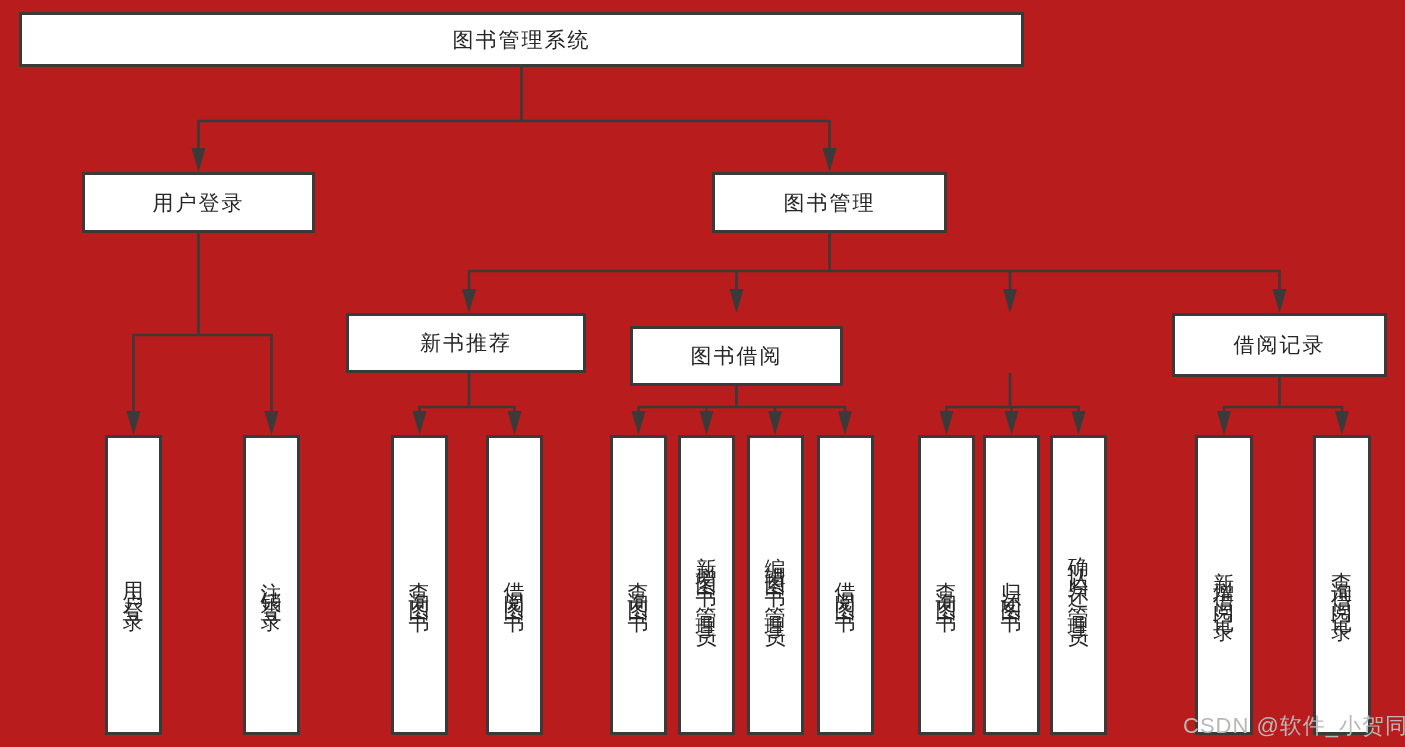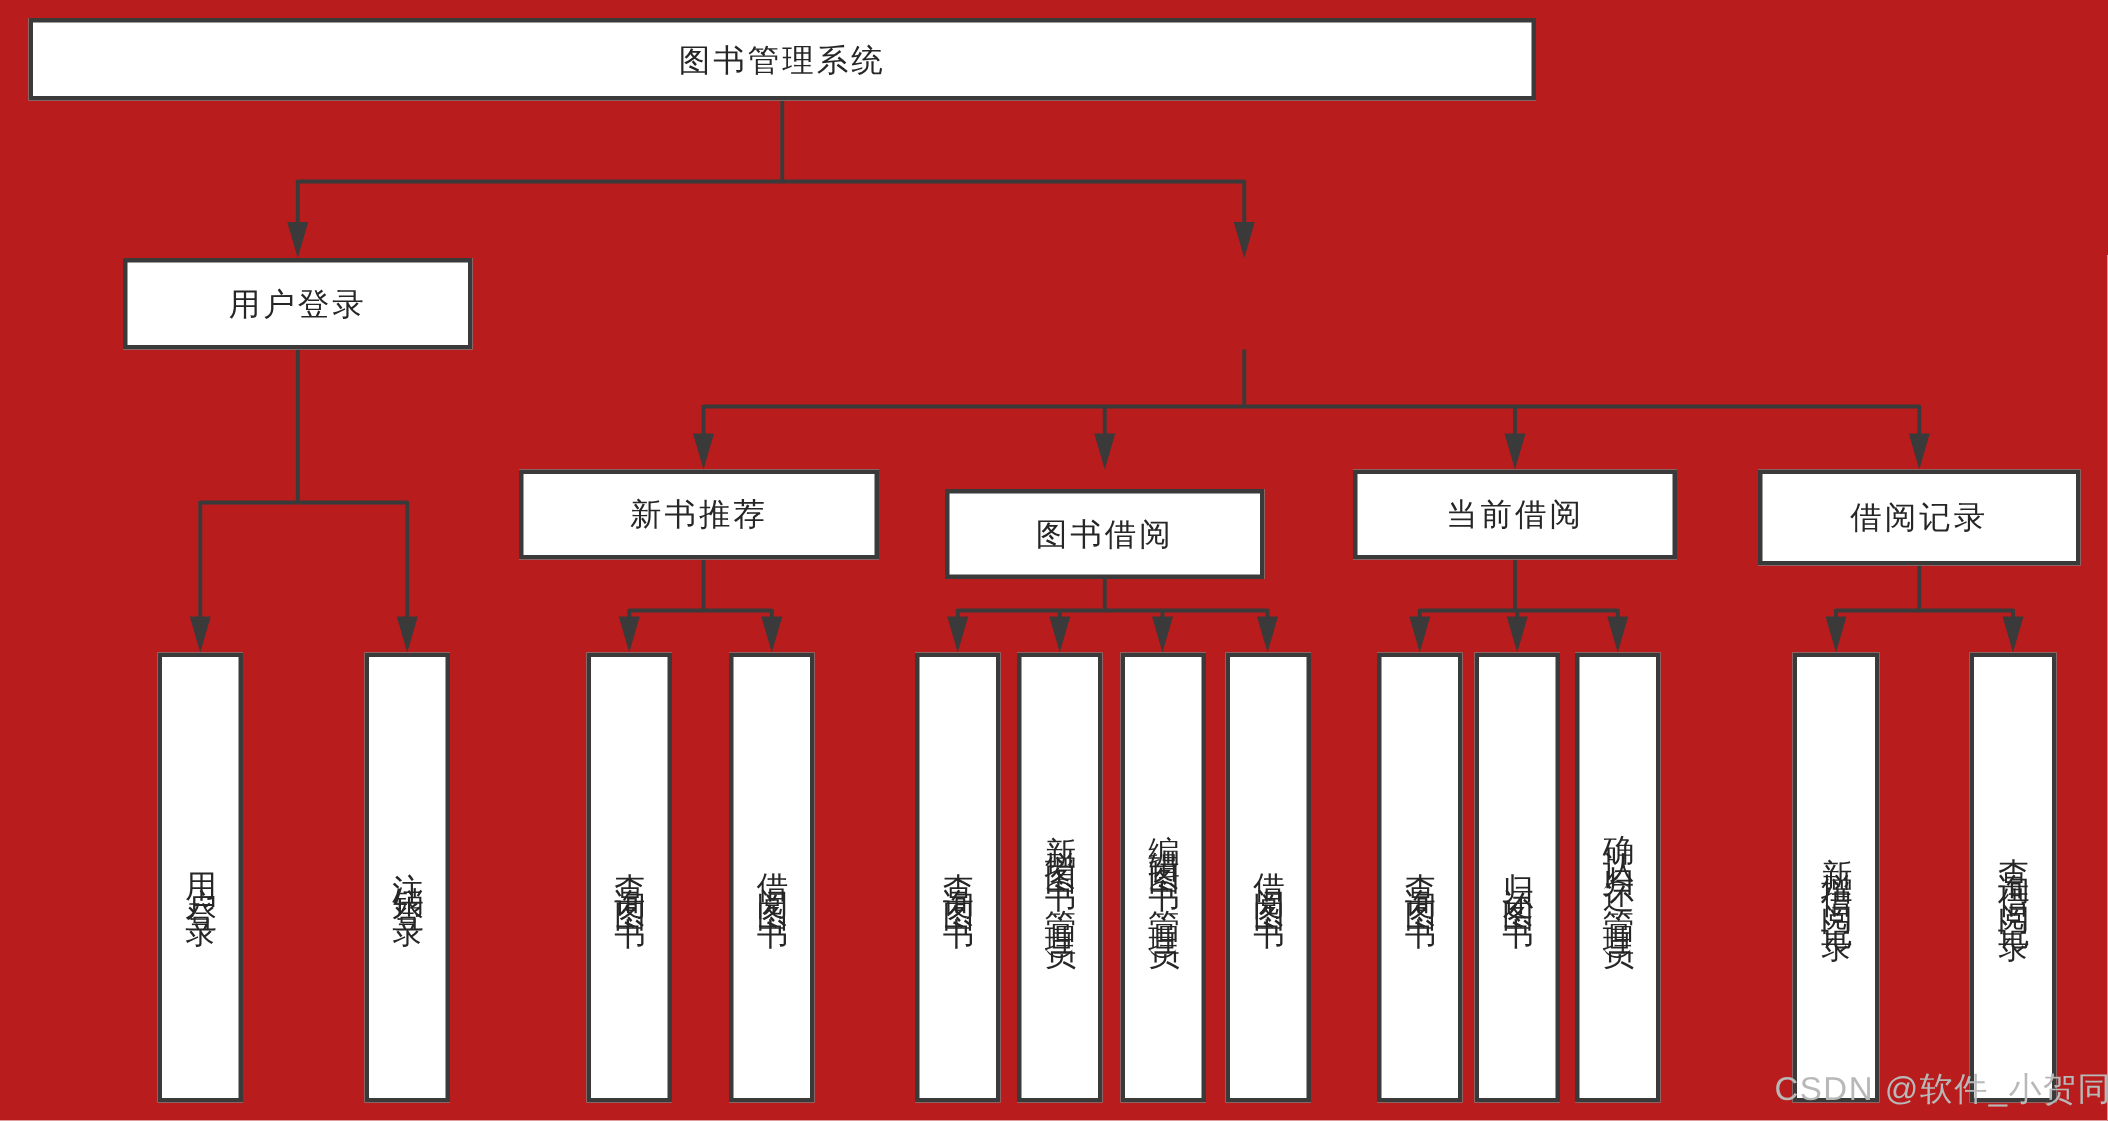--- a/index.html
+++ b/index.html
@@ -99,29 +99,29 @@
     <polygon points="1335,411 1349,411 1342,435"></polygon>
   </svg>
 
   <div class="box" style="left:19px;top:12px;width:1005px;height:55px">
     <span>图书管理系统</span>
   </div>
 
   <div class="box" style="left:82px;top:172px;width:233px;height:61px">
     <span>用户登录</span>
   </div>
+  <div class="box" style="left:712px;top:172px;width:235px;height:61px">
+    <span>图书管理</span>
+  </div>
 
   <div class="box" style="left:346px;top:313px;width:240px;height:60px">
     <span>新书推荐</span>
   </div>
   <div class="box" style="left:630px;top:326px;width:213px;height:60px">
     <span>图书借阅</span>
-  </div>
-  <div class="box" style="left:902px;top:313px;width:216px;height:60px">
-    <span>当前借阅</span>
   </div>
   <div class="box" style="left:1172px;top:313px;width:215px;height:64px">
     <span>借阅记录</span>
   </div>
 
   <div class="leaf" style="left:105px">
     <span>用户登录</span>
   </div>
   <div class="leaf" style="left:243px">
     <span>注销登录</span>

